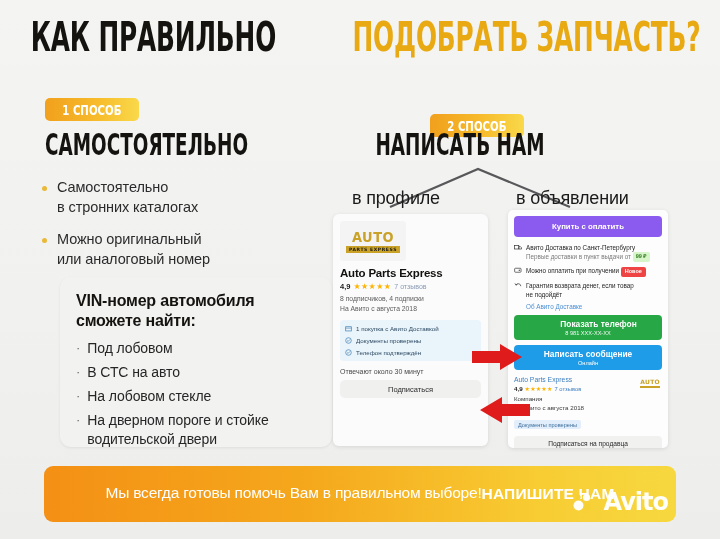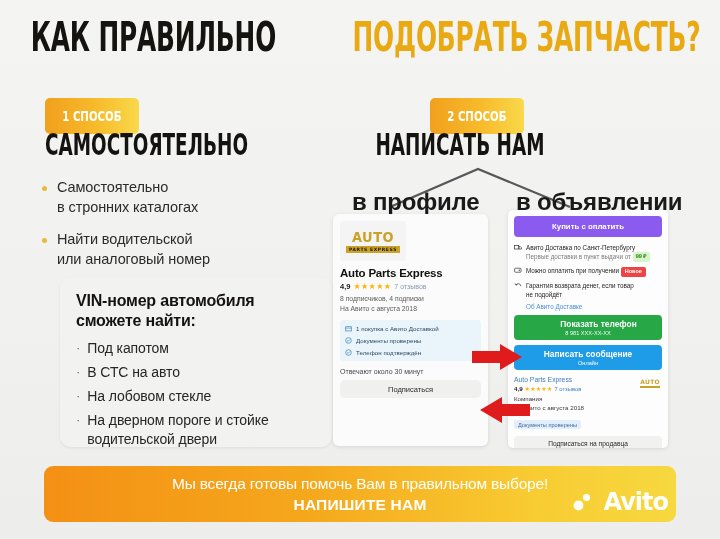--- a/index.html
+++ b/index.html
@@ -30,34 +30,34 @@
     transform: scaleX(0.80) scaleY(1.30);
     transform-origin: center;
     line-height: 1.0;
   }
   .title-black { color: #15130f; }
   .title-gold  { color: #e8a912; margin-left: -2px; }
 
   
   .way-badge {
     position: absolute;
-    height: 36px;
+    height: 23px;
     border-radius: 5px;
     background: linear-gradient(90deg,#f1a01d 0%, #f7bb2b 55%, #f9d94a 100%);
     display: flex; align-items: center; justify-content: center;
     padding: 0 12px;
   }
   .way-badge span {
     font-family: "DejaVu Sans", sans-serif;
     font-weight: 700; font-size: 12px; color: #ffffff;
     transform: scaleX(0.85) scaleY(1.15);
     letter-spacing: 0px;
   }
   #badge1 { left: 45px; top: 98px; }
-  #badge2 { left: 430px; top: 98px; }
+  #badge2 { left: 430px; top: 114px; }
 
   .way-title {
     position: absolute;
     font-family: "DejaVu Sans", sans-serif;
     font-weight: 700;
     font-size: 23px;
     color: #15130f;
     transform: scaleX(0.80) scaleY(1.28);
     transform-origin: left center;
     white-space: nowrap;
@@ -95,21 +95,21 @@
   .vin-item .vdot {
     font-size: 13px; color: #666; margin-right: 7px; line-height: 1.35;
   }
   .vin-item .vtxt {
     font-size: 14px; color: #262626; line-height: 1.35; letter-spacing: -0.1px;
   }
 
   
   .colhead {
     position: absolute;
-    font-size: 24px; color: #1a1a1a; font-weight: 700;
+    font-size: 18px; color: #1a1a1a; font-weight: 400;
     letter-spacing: -0.2px;
   }
   #head-profile { left: 352px; top: 188px; }
   #head-advert  { left: 516px; top: 188px; }
 
   
   #connector { position: absolute; left: 330px; top: 155px; }
 
   
   #profilecard {
@@ -231,21 +231,21 @@
 
   
   .arrow { position: absolute; }
 
   
   #banner {
     position: absolute; left: 44px; top: 466px;
     width: 632px; height: 56px;
     border-radius: 9px;
     background: linear-gradient(90deg,#f49015 0%, #f5a81c 42%, #f8cc33 78%, #f7d83f 100%);
-    display: flex; flex-direction: column; align-items: center; justify-content: center;
+    display: flex; flex-direction: row; align-items: center; justify-content: center;
     overflow: hidden;
   }
   #banner .b1 {
     font-size: 15.5px; color: #ffffff; letter-spacing: -0.2px; margin-bottom: 3px;
   }
   #banner .b2 {
     font-size: 15.5px; color: #ffffff; font-weight: 700; letter-spacing: 0.2px;
   }
   #avito-logo {
     position: absolute; right: 8px; bottom: 6px;
@@ -285,31 +285,31 @@
   <div class="colhead" id="head-advert">в объявлении</div>
 
   <div class="lbullets">
     <div class="lbullet">
       <div class="dot"></div>
       <div class="txt" style="white-space:pre-line">Самостоятельно
 в стронних каталогах</div>
     </div>
     <div class="lbullet">
       <div class="dot"></div>
-      <div class="txt" style="white-space:pre-line">Найти водительской
+      <div class="txt" style="white-space:pre-line">Можно оригинальный
 или аналоговый номер</div>
     </div>
   </div>
 
   <div id="vincard">
     <h3 style="white-space:pre-line">VIN-номер автомобиля
 сможете найти:</h3>
     <div class="vin-item">
       <span class="vdot">·</span>
-      <span class="vtxt" style="white-space:pre-line">Под капотом</span>
+      <span class="vtxt" style="white-space:pre-line">Под лобовом</span>
     </div>
     <div class="vin-item">
       <span class="vdot">·</span>
       <span class="vtxt" style="white-space:pre-line">В СТС на авто</span>
     </div>
     <div class="vin-item">
       <span class="vdot">·</span>
       <span class="vtxt" style="white-space:pre-line">На лобовом стекле</span>
     </div>
     <div class="vin-item">

